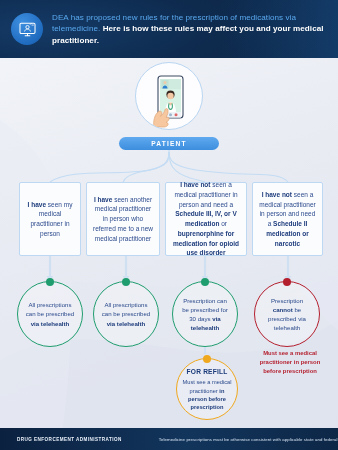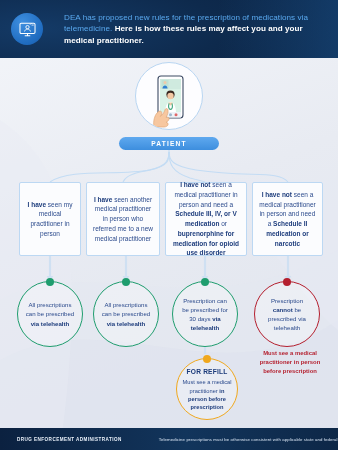--- a/index.html
+++ b/index.html
@@ -18,21 +18,21 @@
     background:linear-gradient(160deg,#f4f6fa 0%,#e8ebf2 45%,#dfe3ed 100%);
     overflow:hidden;
   }
   .bg-swoosh { position:absolute; pointer-events:none; }
 
   
   #header {
     position:absolute; left:0; top:0; width:338px; height:58px;
     background:
       radial-gradient(120% 180% at 12% 50%, #143a66 0%, #0e2a4d 45%, #0a1f3c 100%);
-    display:flex; align-items:center; gap:21px; padding:0 10px 0 11px;
+    display:flex; align-items:center; gap:9px; padding:0 10px 0 11px;
   }
   #header::after{
     content:""; position:absolute; right:0; top:0; bottom:0; width:120px;
     background:linear-gradient(90deg,rgba(18,60,105,0) 0%,rgba(25,78,133,.55) 100%);
     pointer-events:none;
   }
   .hdr-icon {
     flex:0 0 auto; width:32px; height:32px; border-radius:50%;
     background:radial-gradient(circle at 35% 30%,#3e8fe0,#1f6bbf 70%,#1a5ca8);
     display:flex; align-items:center; justify-content:center;

